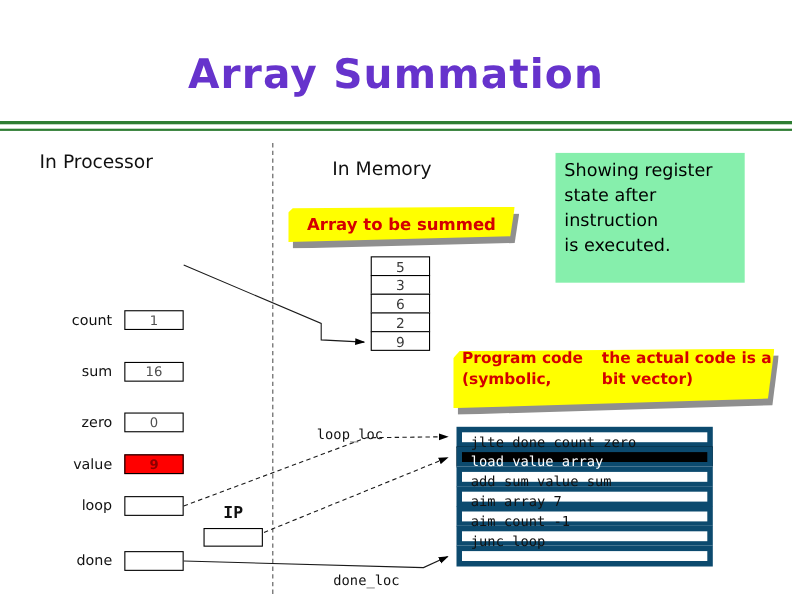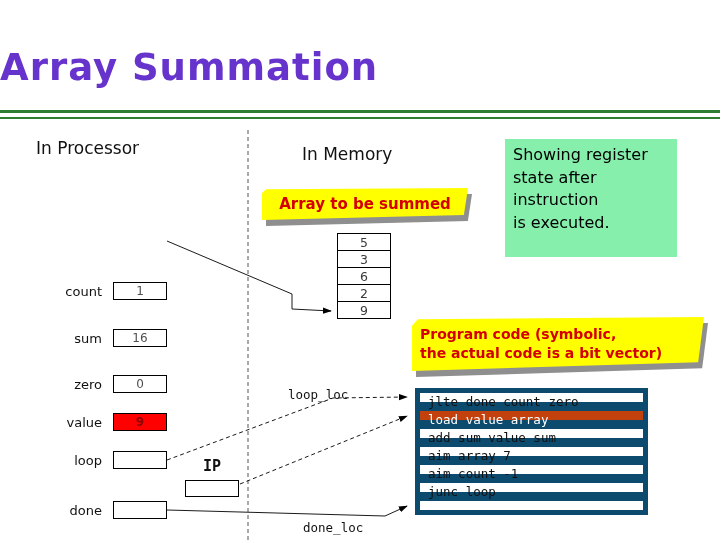--- a/index.html
+++ b/index.html
@@ -1,38 +1,38 @@
 <!DOCTYPE html>
 <html><head>
 <meta charset="utf-8">
 <style>
   html,body{margin:0;padding:0;background:#fff;}
   .slide{position:relative;width:720px;height:540px;background:#ffffff;overflow:hidden;
          font-family:"DejaVu Sans",sans-serif;}
 
-  .title{position:absolute;top:46px;left:0;width:100%;
+  .title{position:absolute;top:46px;left:0;width:100%;text-align:center;
          font-size:37px;font-weight:bold;color:#6633cc;letter-spacing:1px;}
   .rule{position:absolute;top:110px;left:0;width:720px;height:9px;box-sizing:border-box;
         border-top:3px solid #2e7d32;border-bottom:2px solid #2e7d32;}
 
   .sec-label{position:absolute;font-size:17px;color:#111;}
   #in-processor{left:36px;top:138px;}
   #in-memory{left:302px;top:144px;}
 
   
   .banner{position:absolute;}
   .banner .sh{position:absolute;inset:0;transform:translate(4px,6px);background:#8f8f8f;
               clip-path:polygon(0% 16%,2% 4%,100% 0%,98% 84%,0% 100%);}
   .banner .face{position:absolute;inset:0;background:#ffff00;color:#d40000;font-weight:bold;
               clip-path:polygon(0% 16%,2% 4%,100% 0%,98% 84%,0% 100%);
               display:flex;align-items:center;justify-content:center;}
   #banner-gr{left:40px;top:171px;width:196px;height:34px;font-size:15px;}
   #banner-arr{left:262px;top:188px;width:206px;height:32px;font-size:15px;}
   #banner-prog{left:412px;top:317px;width:292px;height:54px;font-size:14px;}
-  #banner-prog .face{flex-direction:column;align-items:flex-start;padding-left:8px;line-height:1.35;}
+  #banner-prog .face{flex-direction:row;align-items:flex-start;padding-left:8px;line-height:1.35;}
 
   .note{position:absolute;left:505px;top:139px;width:172px;height:118px;background:#86efac;
         color:#000;font-size:16px;line-height:1.42;padding:5px 8px;box-sizing:border-box;}
 
   .reg-row{position:absolute;left:36px;width:132px;height:18px;display:flex;align-items:center;}
   .reg-label{width:66px;text-align:right;padding-right:11px;font-size:13px;color:#111;}
   .reg-box{width:54px;height:18px;border:1px solid #000;box-sizing:border-box;background:#fff;
            display:flex;align-items:center;justify-content:center;font-size:12px;color:#4f4f4f;}
   .reg-box.red{background:#ff0000;color:#8b0000;font-weight:bold;}
 
@@ -40,21 +40,21 @@
   .mem-cell{width:54px;height:18px;border:1px solid #000;box-sizing:border-box;margin-top:-1px;
             background:#fff;display:flex;align-items:center;justify-content:center;
             font-size:12.5px;color:#3a3a3a;}
   .mem-cell:first-child{margin-top:0;}
 
   .code{position:absolute;left:415px;top:388px;width:233px;}
   .code-row{width:233px;height:19px;border:5px solid #0c4a6e;box-sizing:border-box;margin-top:-1px;
             background:#fff;color:#111;font-family:"DejaVu Sans Mono",monospace;
             font-size:12.5px;line-height:17px;padding-left:8px;}
   .code-row:first-child{margin-top:0;}
-  .code-row.green{background:#c2410c;color:#fff;}
+  .code-row.green{background:#000000;color:#fff;}
 
   .ptr{position:absolute;font-family:"DejaVu Sans Mono",monospace;font-size:12.5px;color:#111;}
   #loop-loc{left:288px;top:387px;}
   #done-loc{left:303px;top:520px;}
   #ip-label{left:203px;top:457px;font-size:15px;font-weight:bold;}
   #ip-box{position:absolute;left:185px;top:480px;width:54px;height:17px;border:1px solid #000;
           background:#fff;box-sizing:border-box;}
 
   .overlay{position:absolute;left:0;top:0;pointer-events:none;}
 </style>

